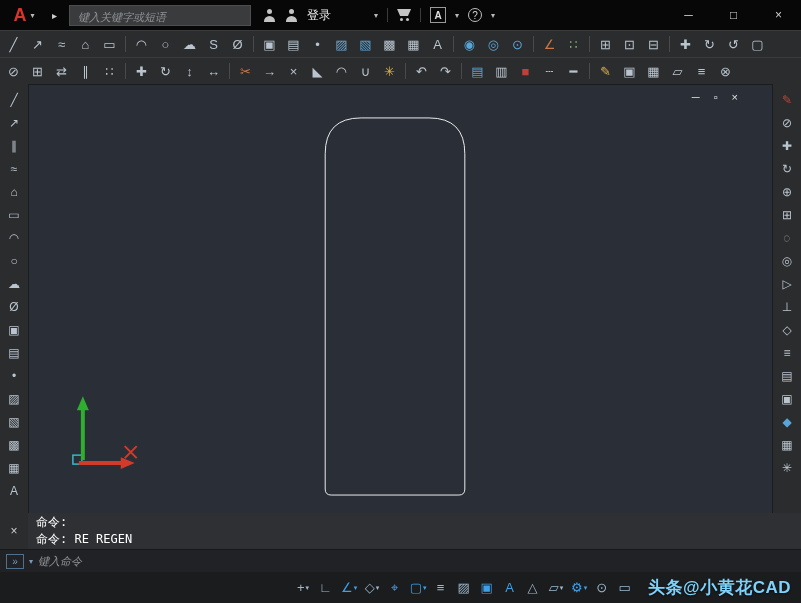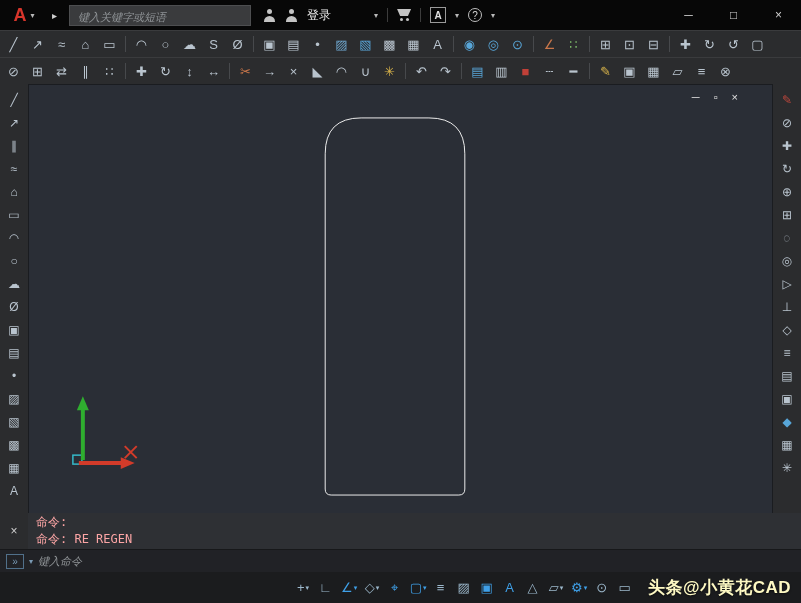--- a/index.html
+++ b/index.html
@@ -43,31 +43,31 @@
   .s-icon { width:24px; height:22px; display:flex; align-items:center; justify-content:center; color:#b9c4ce; font-size:12px; flex:none; }
   .canvas { flex:1; position:relative; background:#2a2e36; border-top:1px solid #1a1c20; border-left:1px solid #1a1c20; border-right:1px solid #1a1c20; }
   .canvas svg { position:absolute; inset:0; width:100%; height:100%; }
   .doc-controls { position:absolute; top:7px; right:34px; display:flex; gap:14px; color:#e2e2e2; font-size:11px; }
   .doc-controls span { cursor:default; line-height:1; }
 
   
   .cmd-lines { height:36px; background:#2e3034; display:flex; flex:none; }
   .cmd-gutter { width:28px; background:#2b2c2e; display:flex; justify-content:center; align-items:center; color:#cfcfcf; font-size:12px; flex:none; }
   .cmd-texts { padding:1px 0 0 8px; }
-  .cmd-line { font-family:"DejaVu Sans Mono", monospace; font-size:12px; color:#fca5a5; line-height:17px; white-space:pre; }
+  .cmd-line { font-family:"DejaVu Sans Mono", monospace; font-size:12px; color:#ffffff; line-height:17px; white-space:pre; }
   .cmd-input { height:23px; background:#212226; border-top:1px solid #17181a; display:flex; align-items:center; padding-left:6px; gap:5px; flex:none; }
   .prompt-box { width:18px; height:15px; border:1px solid #51708a; color:#7a9ab5; font-size:10px; display:flex; align-items:center; justify-content:center; }
   .cmd-input .caret { color:#7a9ab5; }
 
   
   .statusbar { height:31px; background:#1b1c1e; display:flex; align-items:center; padding:0 10px; flex:none; }
   .status-icons { margin-left:auto; display:flex; align-items:center; gap:1px; }
   .st-icon { min-width:22px; height:24px; display:flex; align-items:center; justify-content:center; color:#9cb8cc; font-size:13px; padding:0 1px; }
   .st-caret { font-size:7px; margin-left:1px; }
-  .watermark { color:#fef9c3; font-size:17px; font-weight:bold; margin-left:12px; letter-spacing:0.5px; text-shadow:0 1px 2px rgba(0,0,0,0.6); white-space:nowrap; }
+  .watermark { color:#7dd3fc; font-size:17px; font-weight:bold; margin-left:12px; letter-spacing:0.5px; text-shadow:0 1px 2px rgba(0,0,0,0.6); white-space:nowrap; }
 </style>
 </head>
 <body>
 
 <div class="app">
 
   <div class="titlebar">
     <div class="logo">
       <span class="logo-a">A</span>
       <span class="caret">▾</span>

